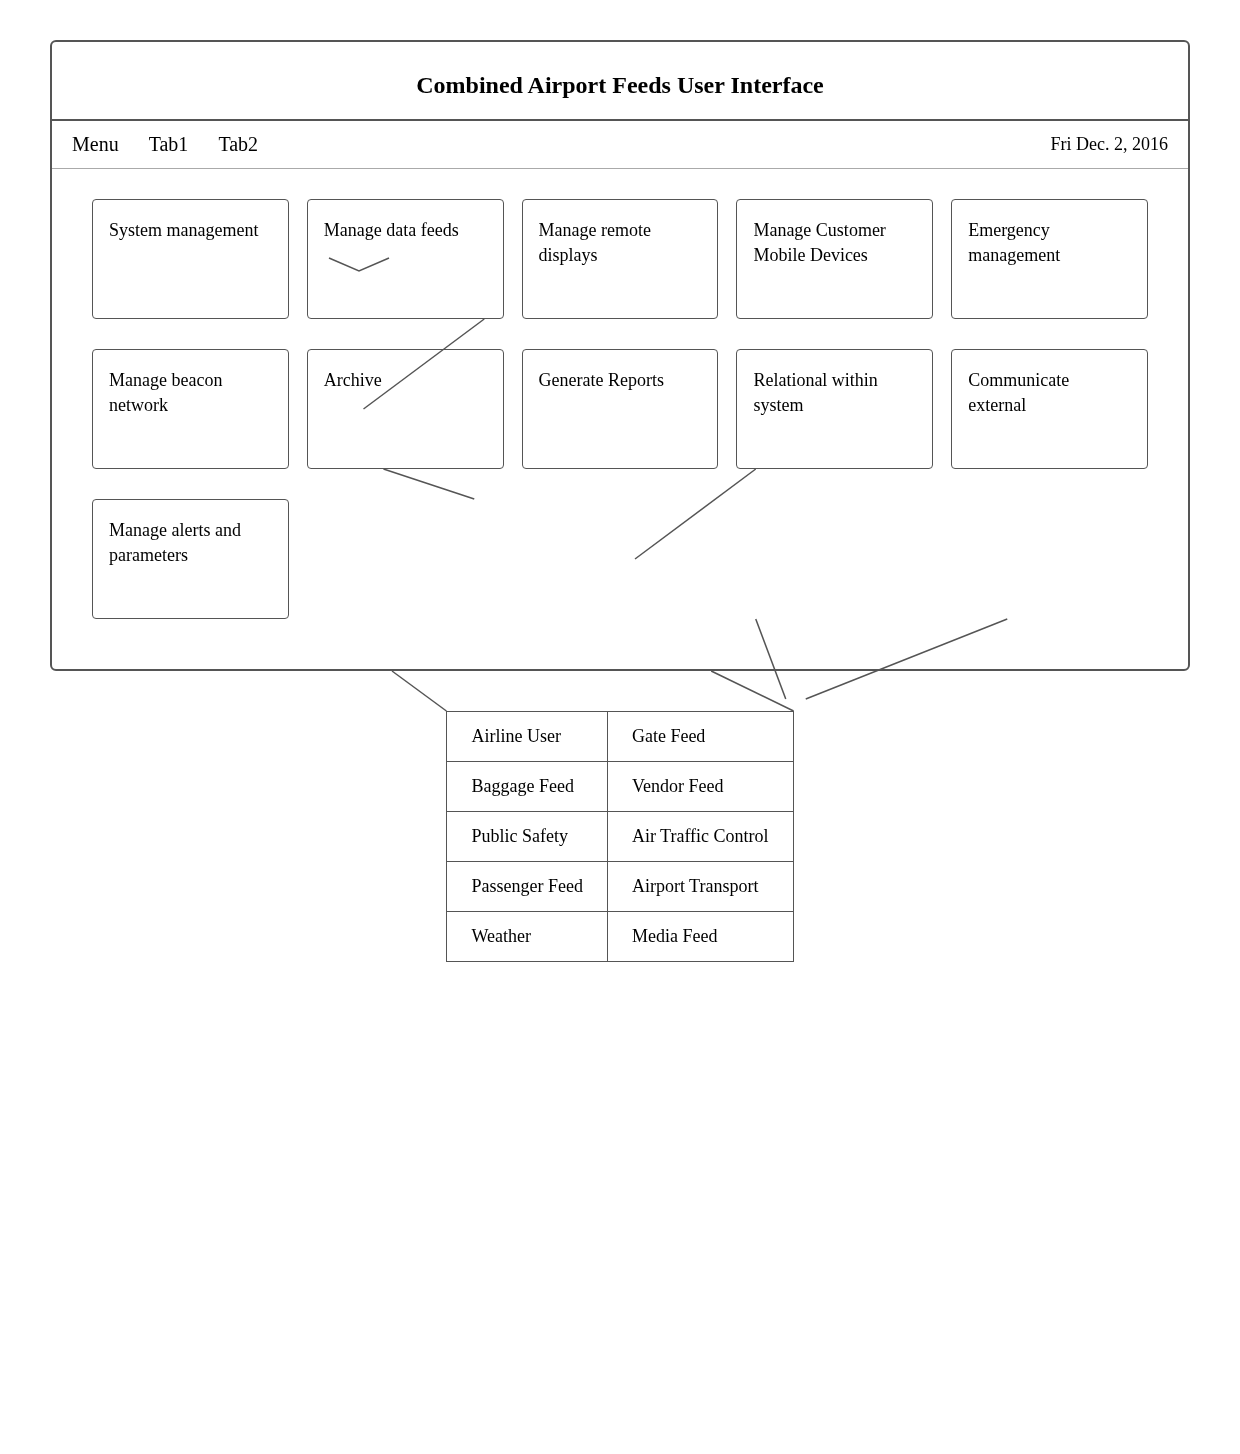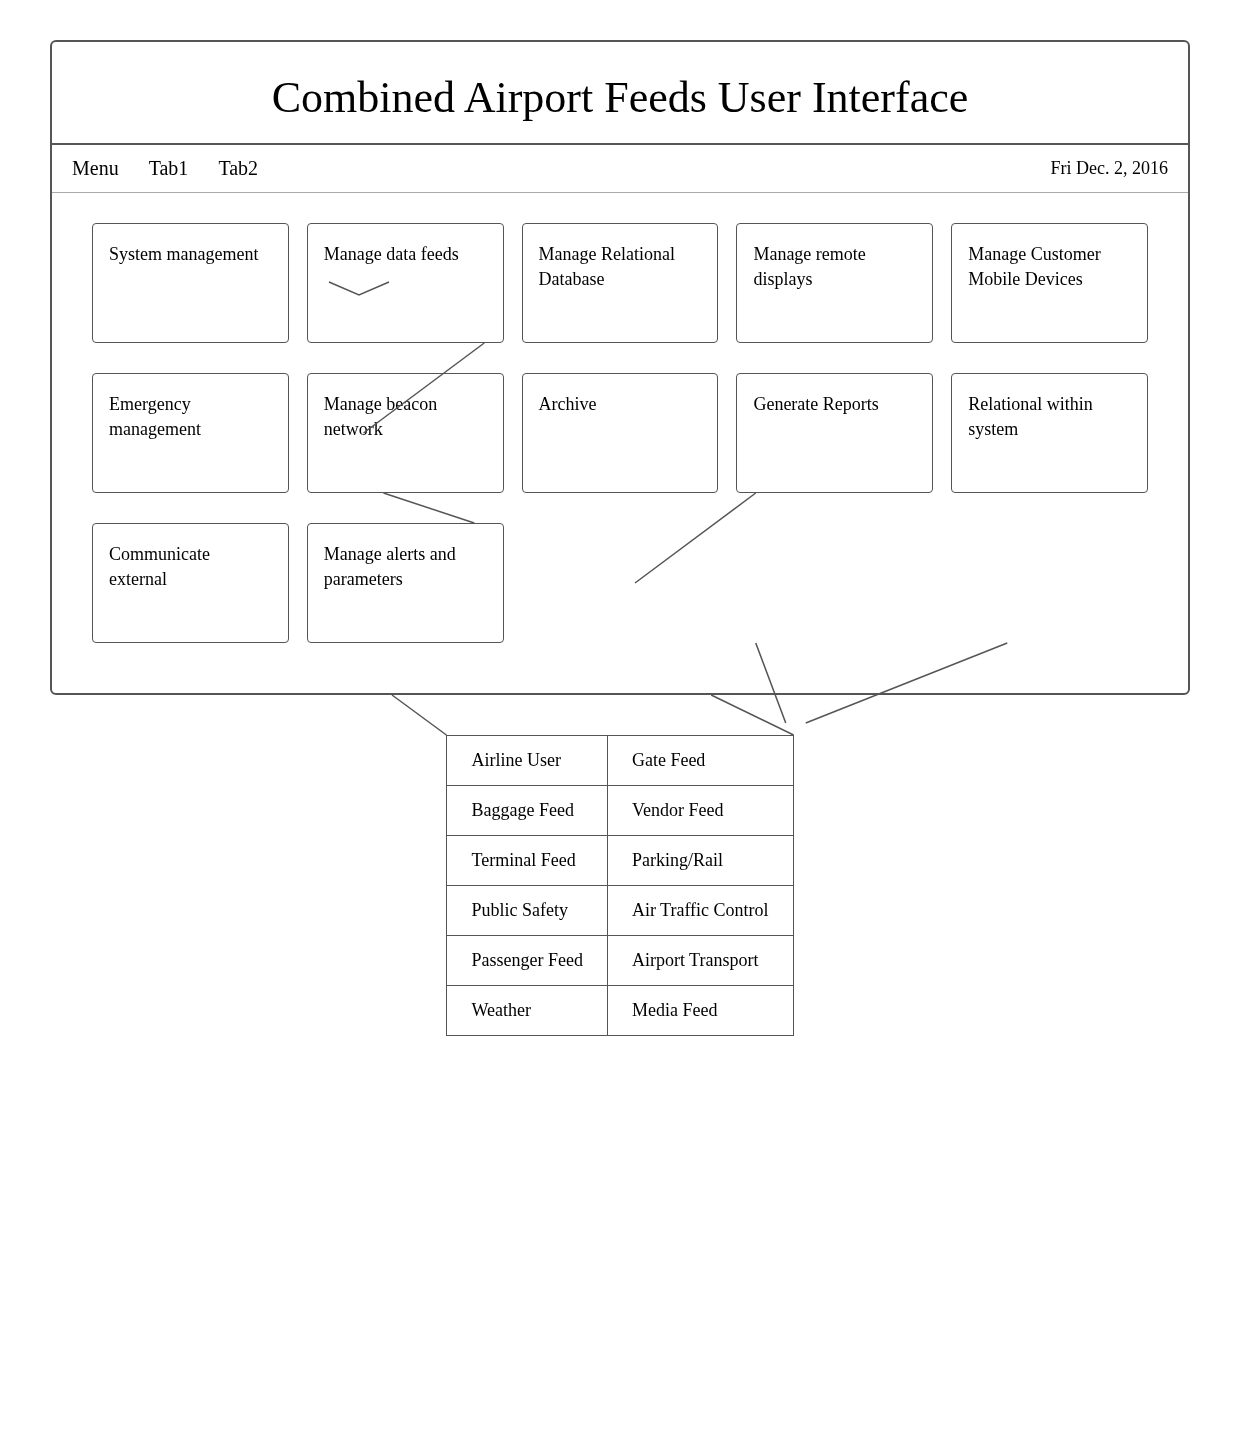--- a/index.html
+++ b/index.html
@@ -22,22 +22,22 @@
       position: relative;
     }
 
     .title-bar {
       text-align: center;
       padding: 30px 20px 20px 20px;
       border-bottom: 2px solid #555;
     }
 
     .title-bar h1 {
-      font-size: 44px;
-      font-weight: normal;
+      font-size: 24px;
+      font-weight: bold;
     }
 
     .menu-bar {
       display: flex;
       align-items: center;
       padding: 12px 20px;
       border-bottom: 1px solid #aaa;
       position: relative;
       text-align: right;
     }
@@ -139,23 +139,20 @@
         <span>System management</span>
       </div>
       <div class="grid-cell" id="cell-0-1">
         <span>Manage data feeds</span>
         
         <span class="dropdown-arrow">
           <svg width="70" height="22" viewBox="0 0 70 22">
             <polyline points="5,5 35,18 65,5" fill="none" stroke="#555" stroke-width="1.5"></polyline>
           </svg>
         </span>
-      </div>
-      <div class="grid-cell" id="cell-0-2">
-        <span>Manage Relational Database</span>
       </div>
       <div class="grid-cell" id="cell-0-3">
         <span>Manage remote displays</span>
       </div>
 
       <div class="grid-cell" id="cell-1-0">
         <span>Manage Customer Mobile Devices</span>
       </div>
       <div class="grid-cell" id="cell-1-1">
         <span>Emergency management</span>
@@ -200,24 +197,20 @@
         <tbody id="feed-table-body">
         <tr>
               <td>Airline User</td>
               <td>Gate Feed</td>
             </tr>
             <tr>
               <td>Baggage Feed</td>
               <td>Vendor Feed</td>
             </tr>
             <tr>
-              <td>Terminal Feed</td>
-              <td>Parking/Rail</td>
-            </tr>
-            <tr>
               <td>Public Safety</td>
               <td>Air Traffic Control</td>
             </tr>
             <tr>
               <td>Passenger Feed</td>
               <td>Airport Transport</td>
             </tr>
             <tr>
               <td>Weather</td>
               <td>Media Feed</td>

